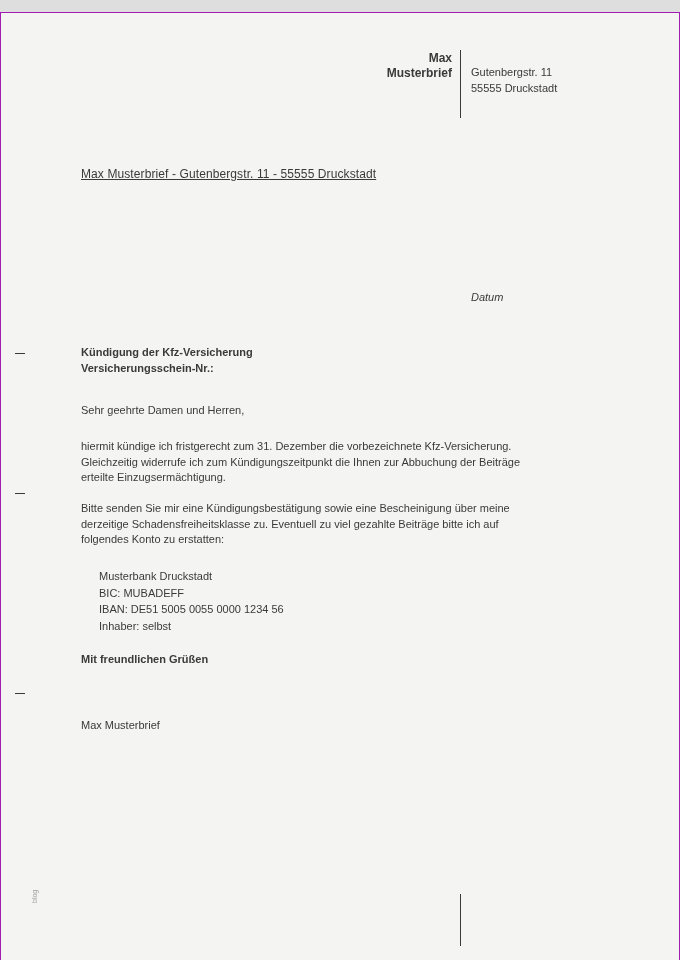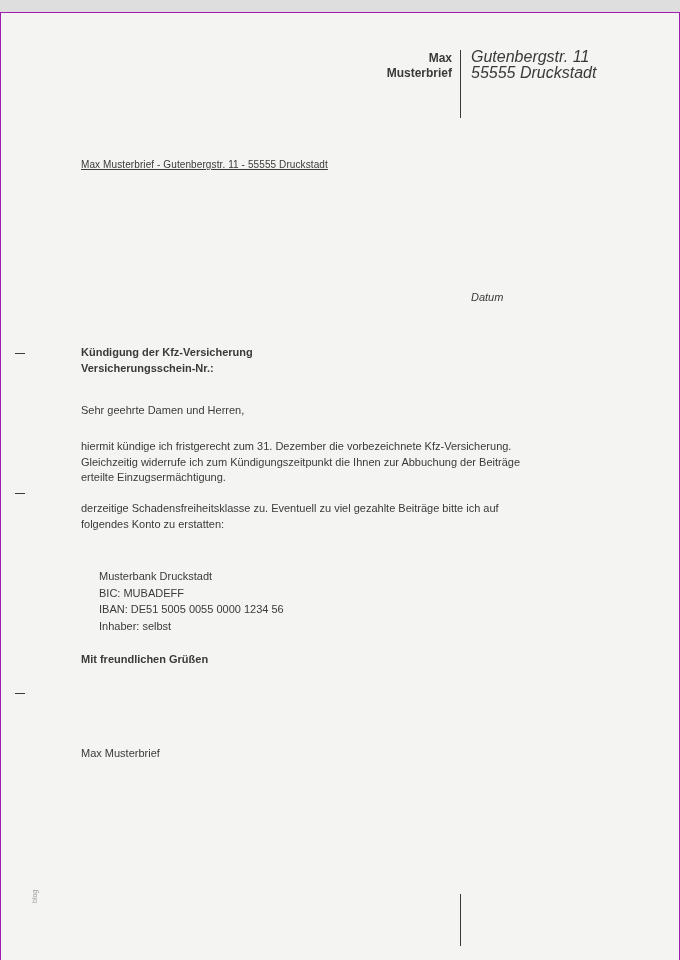--- a/index.html
+++ b/index.html
@@ -17,43 +17,43 @@
   }
   .abs { position: absolute; }
   .body-text { font-size: 11px; line-height: 15.5px; }
 
   .header-name {
     left: 280px; top: 38px; width: 171px;
     text-align: right; font-weight: bold;
     font-size: 12px; line-height: 15px;
   }
   .header-address {
-    left: 470px; top: 36px;
-    font-style: italic; font-size: 16px; line-height: 15.5px;
+    left: 470px; top: 52px;
+    font-size: 11px; line-height: 15.5px;
   }
   .vline { width: 1px; background: #3a3a3a; }
   .header-vline { left: 459px; top: 37px; height: 68px; }
   .footer-vline { left: 459px; top: 881px; height: 52px; }
 
   .return-address {
-    left: 80px; top: 147px;
-    font-size: 10px; line-height: 10px;
+    left: 80px; top: 156px;
+    font-size: 12px; line-height: 10px;
     text-decoration: underline;
     letter-spacing: 0.1px;
   }
   .recipient { left: 80px; top: 198px; }
   .date-label { left: 470px; top: 277px; font-style: italic; font-size: 11px; line-height: 15px; }
 
   .subject { left: 80px; top: 332px; font-weight: bold; }
   .salutation { left: 80px; top: 390px; }
   .paragraph-1 { left: 80px; top: 426px; width: 520px; }
   .paragraph-2 { left: 80px; top: 488px; width: 520px; }
   .bank-block { left: 98px; top: 555px; line-height: 16.5px; }
   .closing { left: 80px; top: 639px; font-weight: bold; }
-  .signature { left: 80px; top: 733px; }
+  .signature { left: 80px; top: 705px; }
 
   .footer-contact {
     left: 470px; top: 883px;
     font-style: italic; font-size: 10.5px; line-height: 15px;
   }
 
   .fold-mark { left: 14px; width: 10px; height: 1px; background: #3a3a3a; }
   .fold-1 { top: 340px; }
   .fold-2 { top: 480px; }
   .fold-3 { top: 680px; }
@@ -99,20 +99,21 @@
 
   <div class="abs body-text salutation">Sehr geehrte Damen und Herren,</div>
 
   <div class="abs body-text paragraph-1">
     <div>hiermit kündige ich fristgerecht zum 31. Dezember die vorbezeichnete Kfz-Versicherung.</div>
     <div>Gleichzeitig widerrufe ich zum Kündigungszeitpunkt die Ihnen zur Abbuchung der Beiträge</div>
     <div>erteilte Einzugsermächtigung.</div>
   </div>
 
   <div class="abs body-text paragraph-2">
+    <div>Bitte senden Sie mir eine Kündigungsbestätigung sowie eine Bescheinigung über meine</div>
     <div>derzeitige Schadensfreiheitsklasse zu. Eventuell zu viel gezahlte Beiträge bitte ich auf</div>
     <div>folgendes Konto zu erstatten:</div>
   </div>
 
   <div class="abs body-text bank-block">
     <div>Musterbank Druckstadt</div>
     <div>BIC: MUBADEFF</div>
     <div>IBAN: DE51 5005 0055 0000 1234 56</div>
     <div>Inhaber: selbst</div>
   </div>

